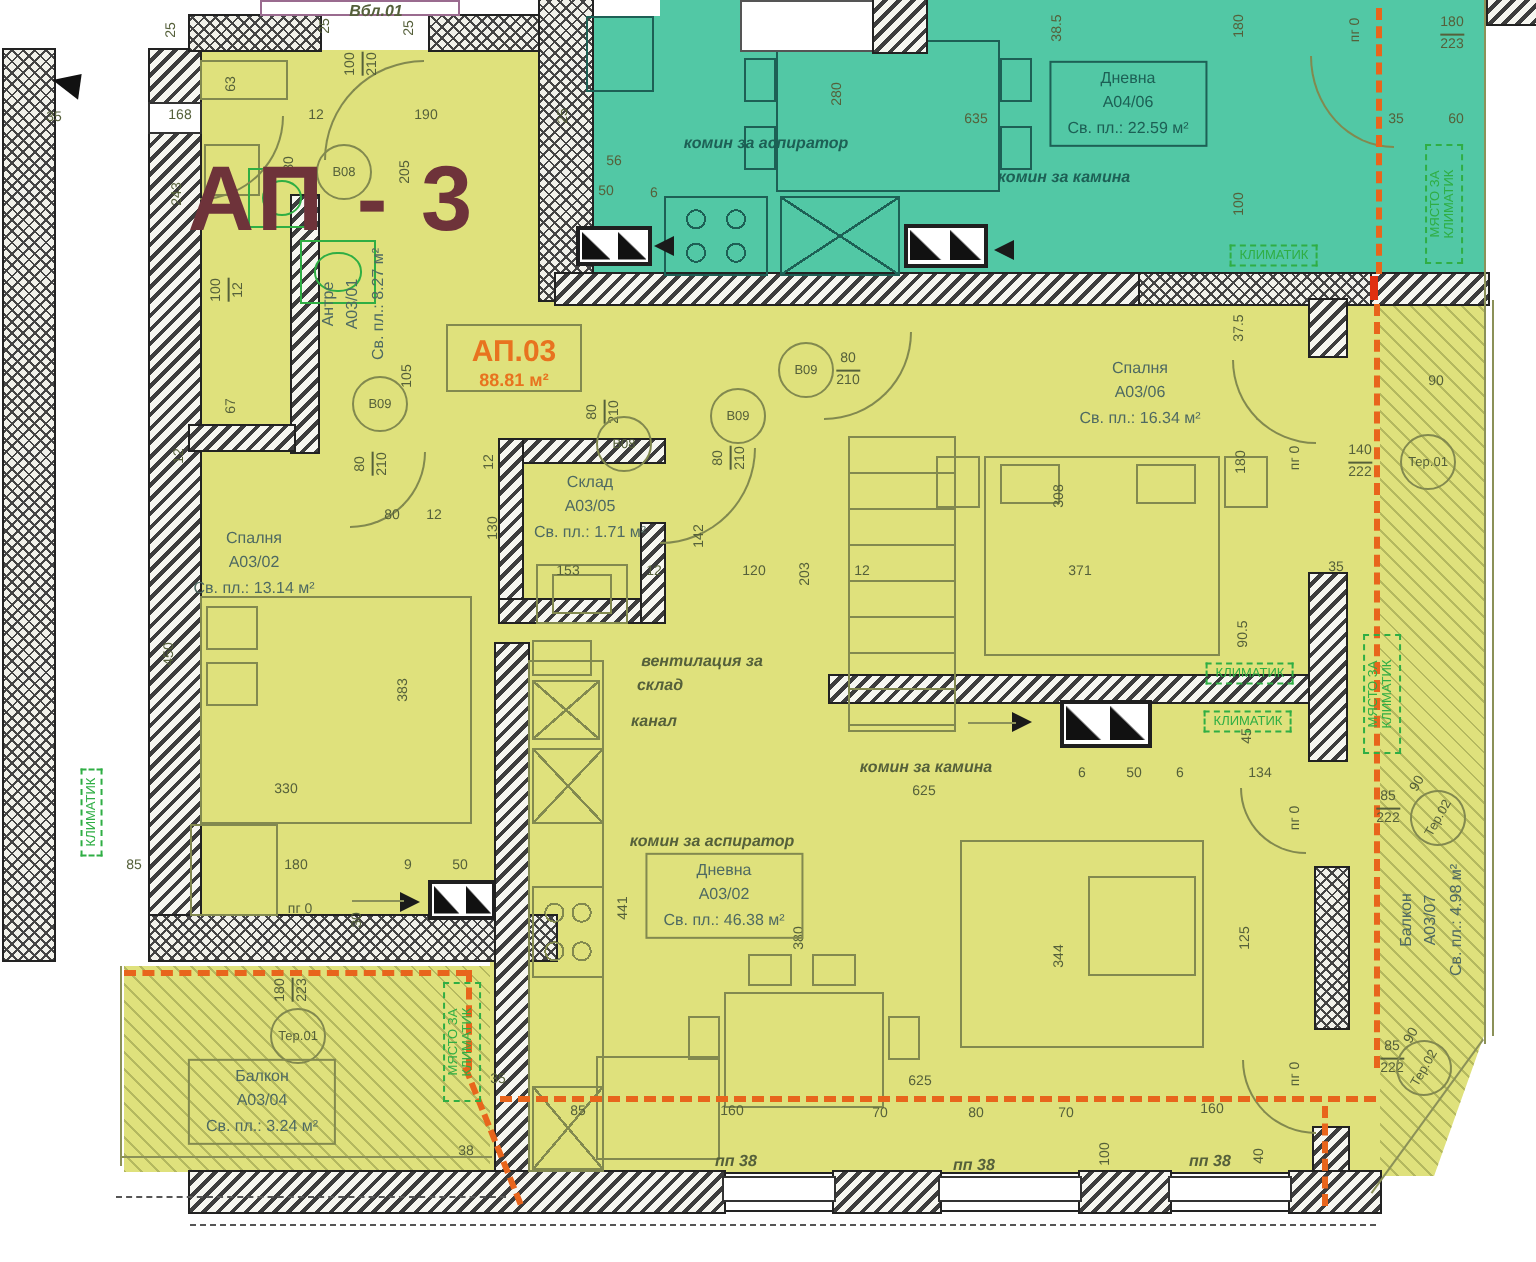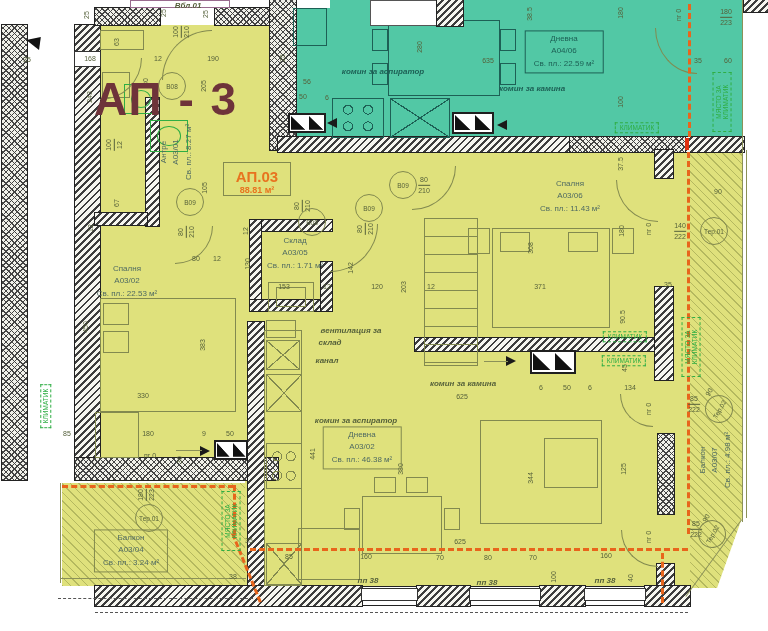--- a/index.html
+++ b/index.html
@@ -383,31 +383,31 @@
   <div>
 
   <div class="room" style="left: 177px; top: 152px; transform: translate(-50%, -50%) rotate(-90deg);">
         <div>Антре</div>
         <div>А03/01</div>
         <div>Св. пл.: 8.27 м²</div>
       </div>
       <div class="room" style="left: 127px; top: 282px; transform: translate(-50%, -50%);">
         <div>Спалня</div>
         <div>А03/02</div>
-        <div>Св. пл.: 22.53 м²</div>
+        <div>Св. пл.: 13.14 м²</div>
       </div>
       <div class="room" style="left: 295px; top: 254px; transform: translate(-50%, -50%);">
         <div>Склад</div>
         <div>А03/05</div>
         <div>Св. пл.: 1.71 м²</div>
       </div>
       <div class="room" style="left: 570px; top: 197px; transform: translate(-50%, -50%);">
         <div>Спалня</div>
         <div>А03/06</div>
-        <div>Св. пл.: 11.43 м²</div>
+        <div>Св. пл.: 16.34 м²</div>
       </div>
       <div class="room boxed" style="left: 362px; top: 448px; transform: translate(-50%, -50%);">
         <div>Дневна</div>
         <div>А03/02</div>
         <div>Св. пл.: 46.38 м²</div>
       </div>
       <div class="room boxed tl" style="left: 564px; top: 52px; transform: translate(-50%, -50%);">
         <div>Дневна</div>
         <div>А04/06</div>
         <div>Св. пл.: 22.59 м²</div>

